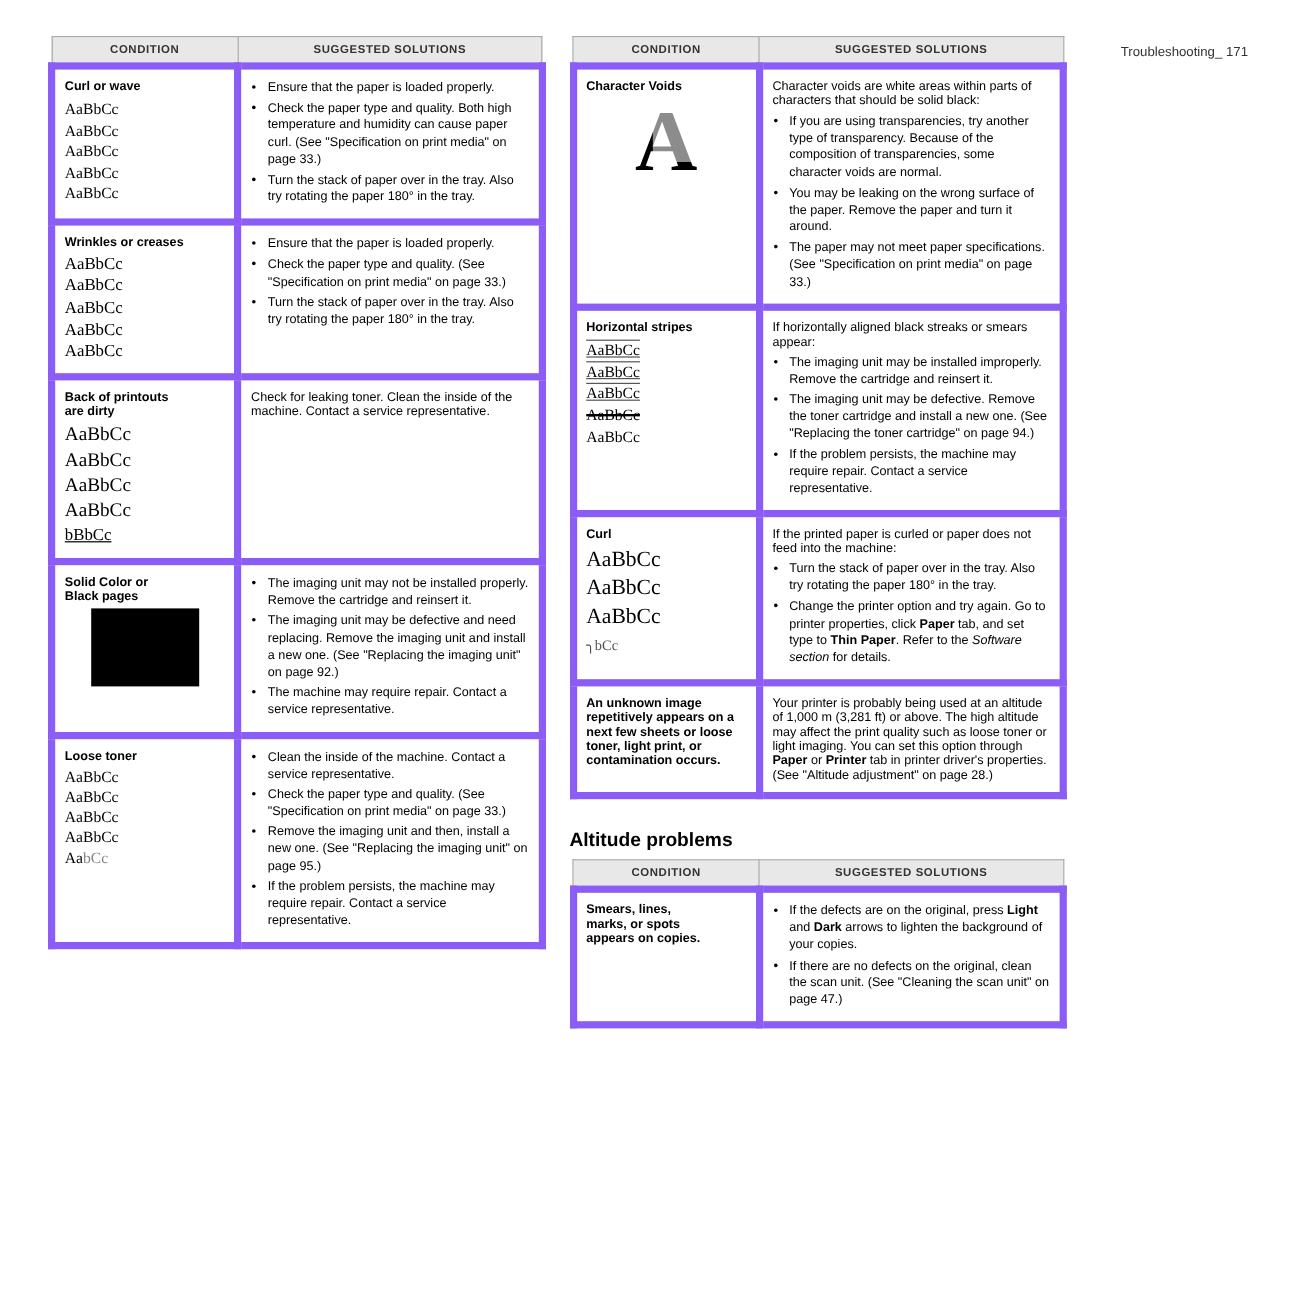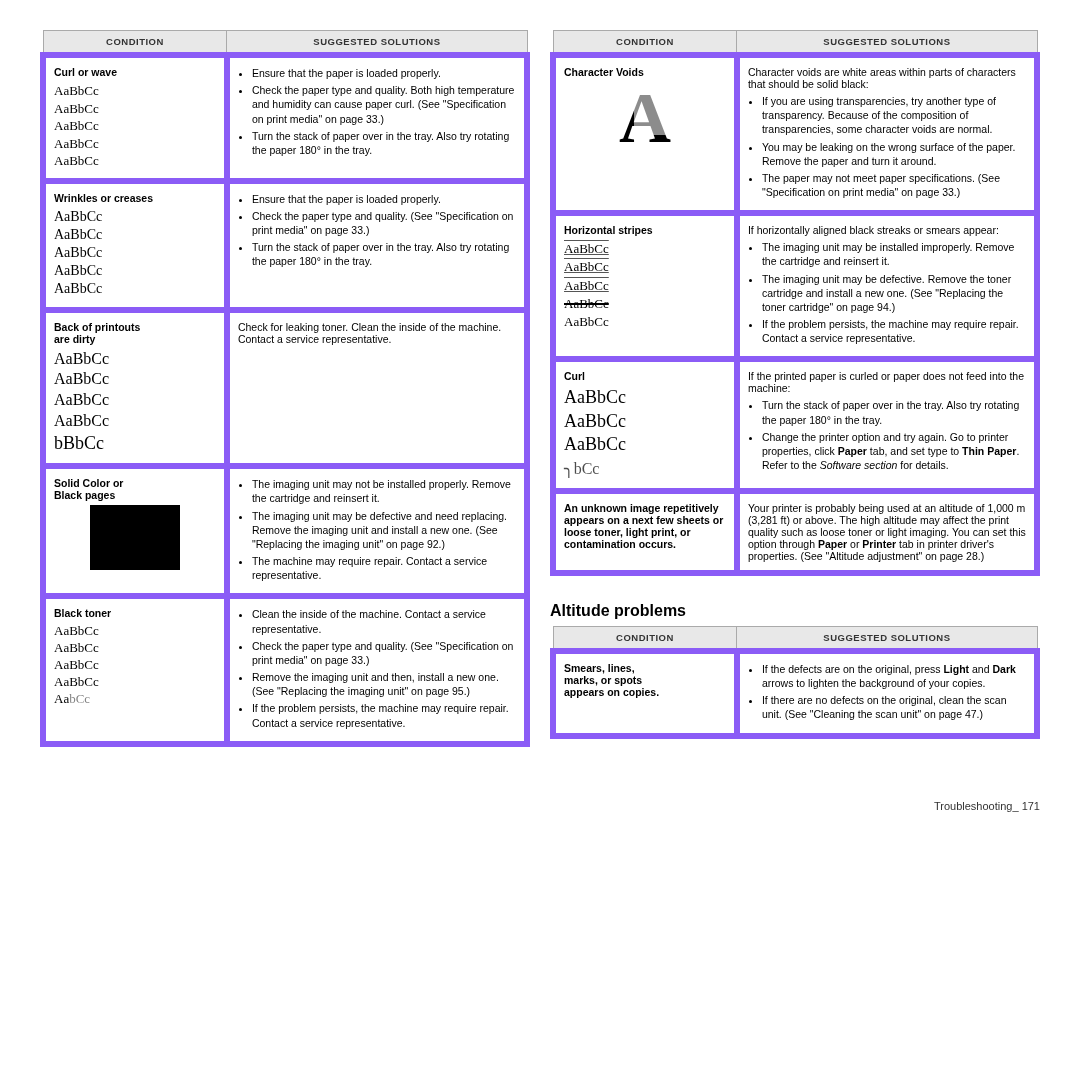--- a/index.html
+++ b/index.html
@@ -10,21 +10,20 @@
       font-family: Arial, Helvetica, sans-serif;
       font-size: 11px;
       color: #000;
       overflow: hidden;
     }
     .page {
       width: 1080px;
       height: 808px;
       padding: 30px 40px;
       display: flex;
-      flex-direction: column;
       gap: 45px;
     }
     .content-area {
       display: flex;
       flex: 1;
       gap: 20px;
     }
     .column {
       flex: 1;
       display: flex;
@@ -157,21 +156,21 @@
                 <li>Turn the stack of paper over in the tray. Also try rotating the paper 180° in the tray.</li>
               </ul>
             </td>
           </tr>
 
           <tr>
             <td>
               <span class="condition-label">Back of printouts<br>are dirty</span>
               <div class="condition-image">
                 <div style="font-family:'Times New Roman',serif; font-size:16px; line-height:1.3;">
-                  AaBbCc<br>AaBbCc<br>AaBbCc<br>AaBbCc<br><span style="font-size:18px;">bBbCc</span>
+                  AaBbCc<br>AaBbCc<br>AaBbCc<br>AaBbCc<br><span style="text-decoration:underline; font-size:14px;">bBbCc</span>
                 </div>
               </div>
             </td>
             <td>
               <span>Check for leaking toner. Clean the inside of the machine. Contact a service representative.</span>
             </td>
           </tr>
 
           <tr>
             <td>
@@ -184,21 +183,21 @@
               <ul>
                 <li>The imaging unit may not be installed properly. Remove the cartridge and reinsert it.</li>
                 <li>The imaging unit may be defective and need replacing. Remove the imaging unit and install a new one. (See "Replacing the imaging unit" on page 92.)</li>
                 <li>The machine may require repair. Contact a service representative.</li>
               </ul>
             </td>
           </tr>
 
           <tr>
             <td>
-              <span class="condition-label">Black toner</span>
+              <span class="condition-label">Loose toner</span>
               <div class="condition-image">
                 <div class="loose-toner-text" style="font-family:'Times New Roman',serif;">
                   AaBbCc<br>AaBbCc<br>AaBbCc<br>AaBbCc<br>Aa<span style="opacity:0.5;">bCc</span>
                 </div>
               </div>
             </td>
             <td>
               <ul>
                 <li>Clean the inside of the machine. Contact a service representative.</li>
                 <li>Check the paper type and quality. (See "Specification on print media" on page 33.)</li>
@@ -262,21 +261,21 @@
                 <li>If the problem persists, the machine may require repair. Contact a service representative.</li>
               </ul>
             </td>
           </tr>
 
           <tr>
             <td>
               <span class="condition-label">Curl</span>
               <div class="condition-image curl-large">
                 <div style="font-family:'Times New Roman',serif; font-size:18px; line-height:1.3;">
-                  AaBbCc<br>AaBbCc<br>AaBbCc<br><span style="font-size:16px; opacity:0.7;">╮bCc</span>
+                  AaBbCc<br>AaBbCc<br>AaBbCc<br><span style="font-size:12px; opacity:0.7;">╮bCc</span>
                 </div>
               </div>
             </td>
             <td>
               <span>If the printed paper is curled or paper does not feed into the machine:</span>
               <ul style="margin-top:4px;">
                 <li>Turn the stack of paper over in the tray. Also try rotating the paper 180° in the tray.</li>
                 <li>Change the printer option and try again. Go to printer properties, click <strong>Paper</strong> tab, and set type to <strong>Thin Paper</strong>. Refer to the <em>Software section</em> for details.</li>
               </ul>
             </td>

